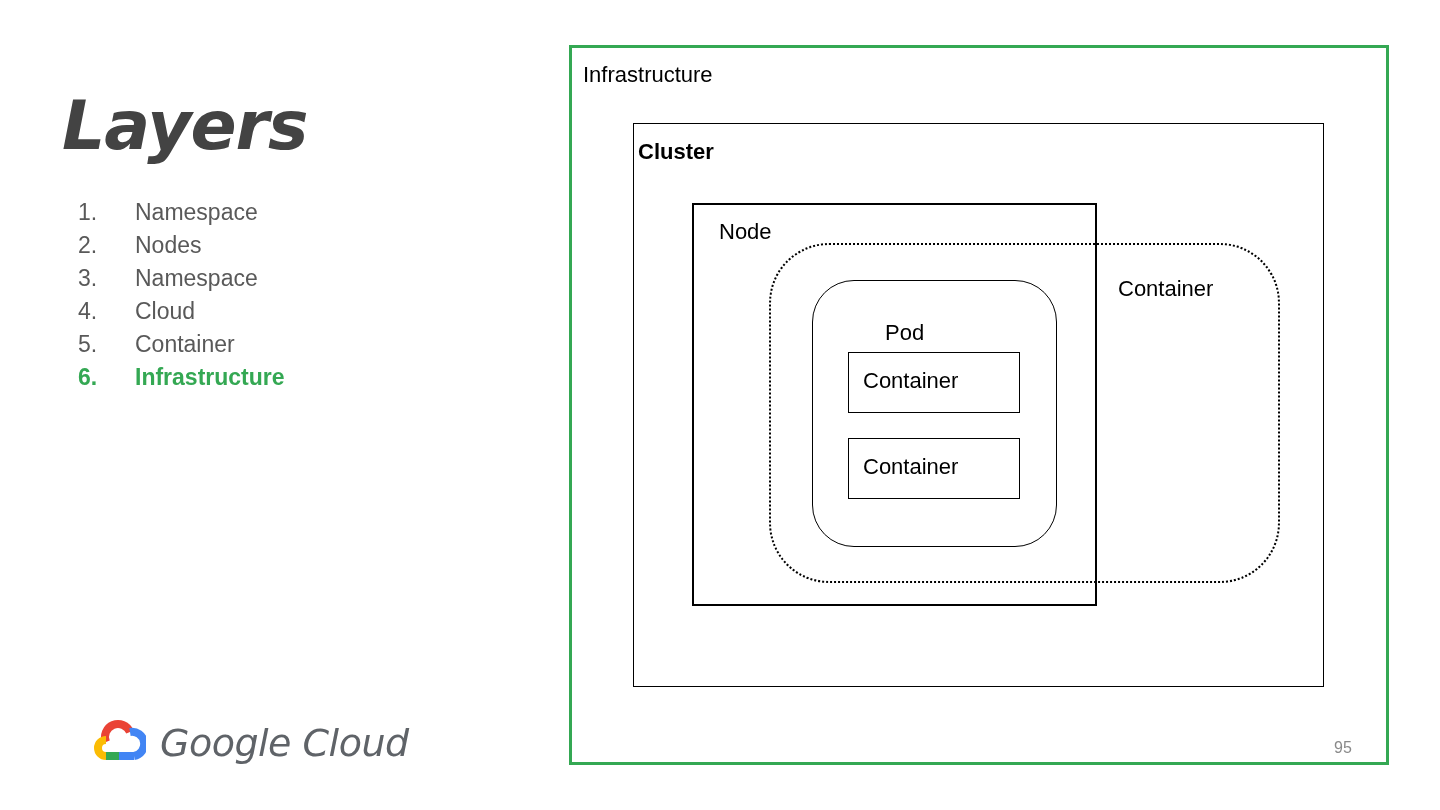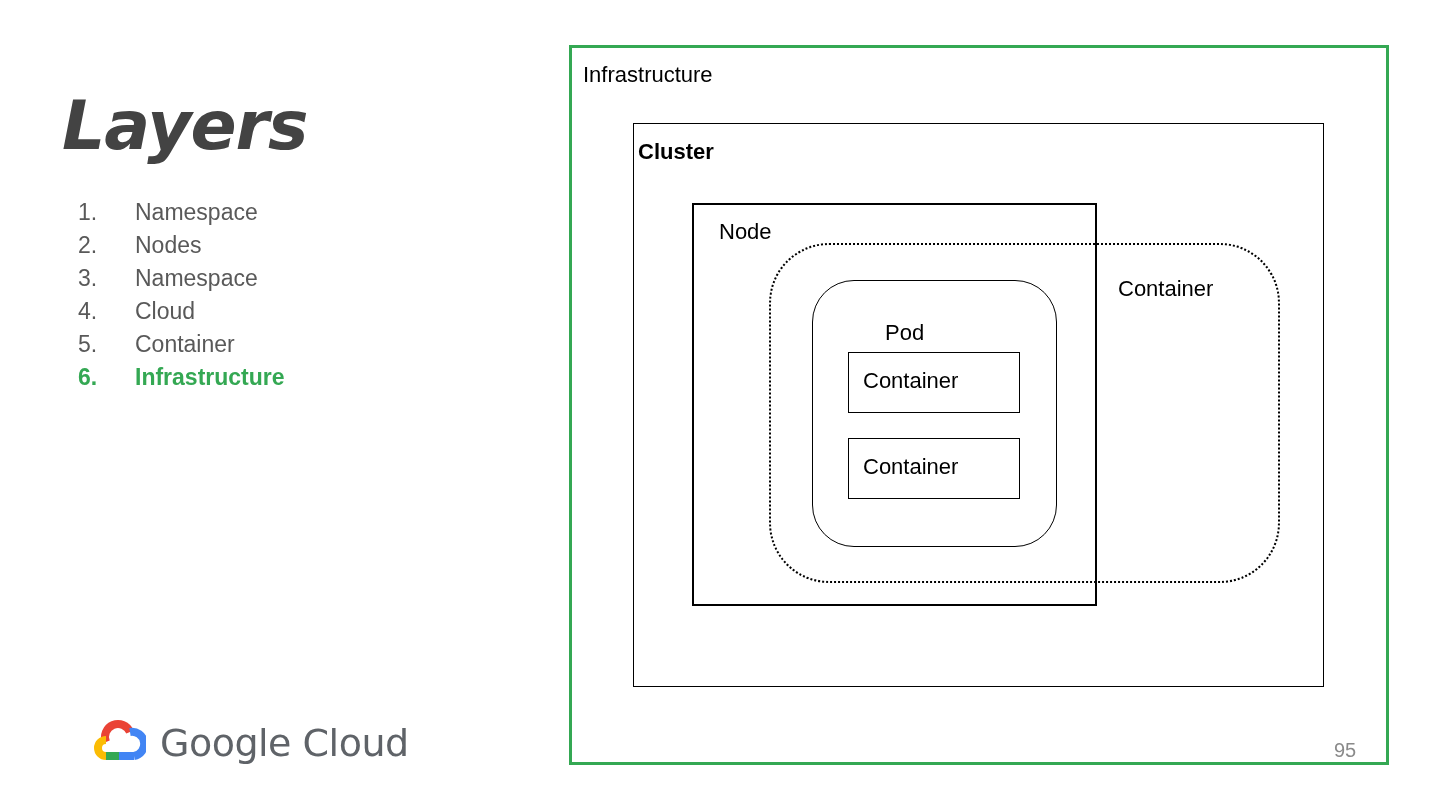--- a/index.html
+++ b/index.html
@@ -13,40 +13,40 @@
     font-size: 68px; font-weight: bold; color: #434343; letter-spacing: -1px;
     font-family: "DejaVu Sans", sans-serif;
     font-style: italic;
   }
   .list { position: absolute; left: 78px; top: 196px; margin: 0; padding: 0; list-style: none; }
   .list li { height: 33px; font-size: 23px; color: #595959; display: flex; align-items: center; }
   .list li .num { width: 57px; display: inline-block; }
   .list li.active { color: #34a853; font-weight: bold; }
 
   .logo { position: absolute; left: 92px; top: 718px; display: flex; align-items: center; }
-  .logo-text { font-size: 38px; color: #5f6368; margin-left: 14px; letter-spacing: -0.5px; font-family: "DejaVu Sans", sans-serif; }
+  .logo-text { font-size: 38px; color: #5f6368; margin-left: 14px; letter-spacing: -0.5px; font-family: "DejaVu Sans", sans-serif; font-style: italic; }
 
   .box { position: absolute; box-sizing: border-box; }
   .infra { left: 569px; top: 45px; width: 820px; height: 720px; border: 3px solid #34a853; }
   .cluster { left: 633px; top: 123px; width: 691px; height: 564px; border: 1.5px solid #000; }
   .node { left: 692px; top: 203px; width: 405px; height: 403px; border: 2px solid #000; }
   .namespace { left: 769px; top: 243px; width: 511px; height: 340px; border: 2px dotted #000; border-radius: 60px; }
   .pod { left: 812px; top: 280px; width: 245px; height: 267px; border: 1.5px solid #000; border-radius: 42px; background: transparent; }
   .container1 { left: 848px; top: 352px; width: 172px; height: 61px; border: 1.5px solid #000; }
   .container2 { left: 848px; top: 438px; width: 172px; height: 61px; border: 1.5px solid #000; }
 
   .lbl { position: absolute; font-size: 22px; color: #000; }
   .lbl-infra { left: 583px; top: 62px; }
   .lbl-cluster { left: 638px; top: 139px; font-weight: bold; }
   .lbl-node { left: 707px; top: 219px; margin-left: 12px; }
   .lbl-namespace { left: 1118px; top: 276px; }
   .lbl-pod { left: 838px; top: 320px; margin-left: 47px; }
   .lbl-c1 { left: 863px; top: 368px; }
   .lbl-c2 { left: 863px; top: 454px; }
-  .page-num { position: absolute; left: 1334px; top: 739px; font-size: 20px; color: #8a8a8a; }
+  .page-num { position: absolute; left: 1334px; top: 739px; font-size: 16px; color: #8a8a8a; }
 </style>
 </head>
 <body>
 
 <div class="title">Layers</div>
 
 <ul class="list">
   <li>
       <span class="num">1.</span>
       <span>Namespace</span>

